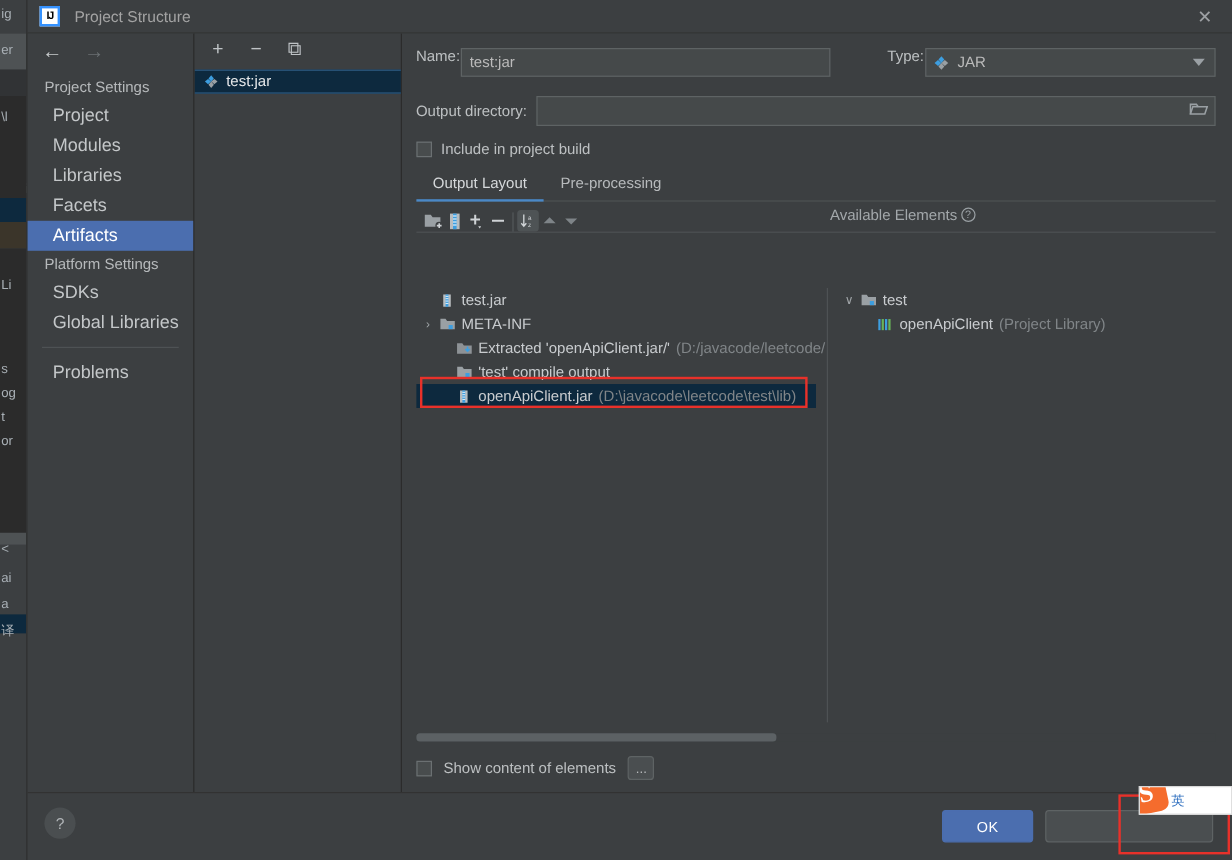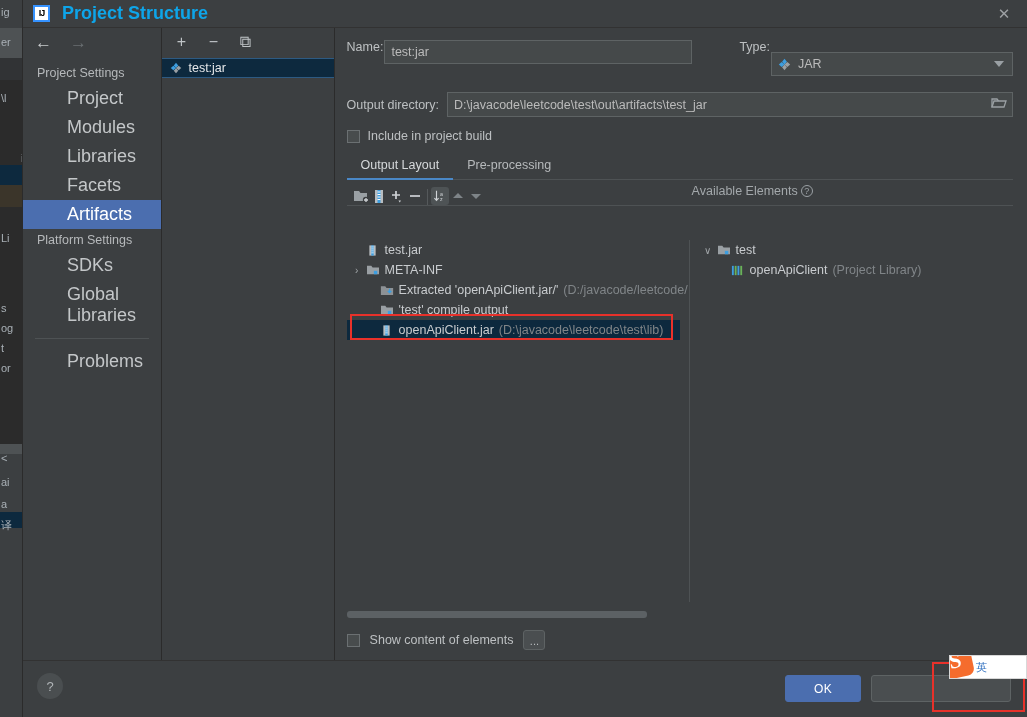--- a/index.html
+++ b/index.html
@@ -59,23 +59,22 @@
     display: flex; align-items: center; justify-content: center;
   }
   .ij-logo span {
     font-size: 9px; font-weight: bold; color: #000;
     font-family: "Liberation Sans", sans-serif;
     letter-spacing: -1px;
     line-height: 1;
   }
   .win-title {
     margin-left: 12px;
-    font-size: 18px;
-    color: #0ea5e9;
-    font-weight: bold;
+    font-size: 13px;
+    color: #a3a3a3;
   }
   .win-close {
     position: absolute; right: 0; top: 0;
     width: 46px; height: 28px;
     display: flex; align-items: center; justify-content: center;
     color: #9da0a3; font-size: 15px;
     cursor: pointer;
   }
 
   
@@ -105,23 +104,23 @@
   }
   .arrow-back { color: #c9ccce; }
   .arrow-fwd { color: #6a6f72; }
   .nav-list { padding-top: 6px; }
   .nav-group {
     font-size: 12.5px;
     color: #b6b9bb;
     padding: 4px 0 4px 14px;
   }
   .nav-item {
-    font-size: 18px;
+    font-size: 15px;
     color: #c4c7c9;
-    padding: 4px 0 4px 44px;
+    padding: 4px 0 4px 21px;
     cursor: pointer;
   }
   .nav-item.selected {
     background: #4b6eaf;
     color: #ffffff;
   }
   .nav-sep {
     height: 1px; background: #4e5254;
     margin: 8px 12px 8px 12px;
   }
@@ -194,21 +193,20 @@
     width: 242px; height: 24px;
     background: #45494a;
     border: 1px solid #5e6364;
     display: flex; align-items: center;
     padding: 0 6px;
     gap: 7px;
     font-size: 12.5px;
     color: #bbbbbb;
     cursor: pointer;
     position: relative;
-    margin-top: 12px;
   }
   .combo-caret {
     position: absolute; right: 8px;
     width: 0; height: 0;
     border-left: 5px solid transparent;
     border-right: 5px solid transparent;
     border-top: 6px solid #9aa0a4;
   }
 
   .row-out {
@@ -555,21 +553,20 @@
               <polygon points="8,8 11.5,5 15,8 11.5,11" fill="#9aa0a4"></polygon>
             </svg>
             <span>JAR</span>
             <span class="combo-caret"></span>
           </div>
         </div>
 
         <div class="row-out">
           <div class="lbl">Output directory:</div>
           <div class="txtfield out-field">
-            <span>D:\javacode\leetcode\test\out\artifacts\test_jar</span>
             <span class="folder-btn">
               <svg width="16" height="14" viewBox="0 0 16 14">
                 <path d="M1 11 L3 5 L15 5 L13 11 Z" fill="none" stroke="#9aa0a4" stroke-width="1.3"></path>
                 <path d="M1 11 L1 3 L6 3 L7.5 5" fill="none" stroke="#9aa0a4" stroke-width="1.3"></path>
               </svg>
             </span>
           </div>
         </div>
 
         <div class="row-chk">

